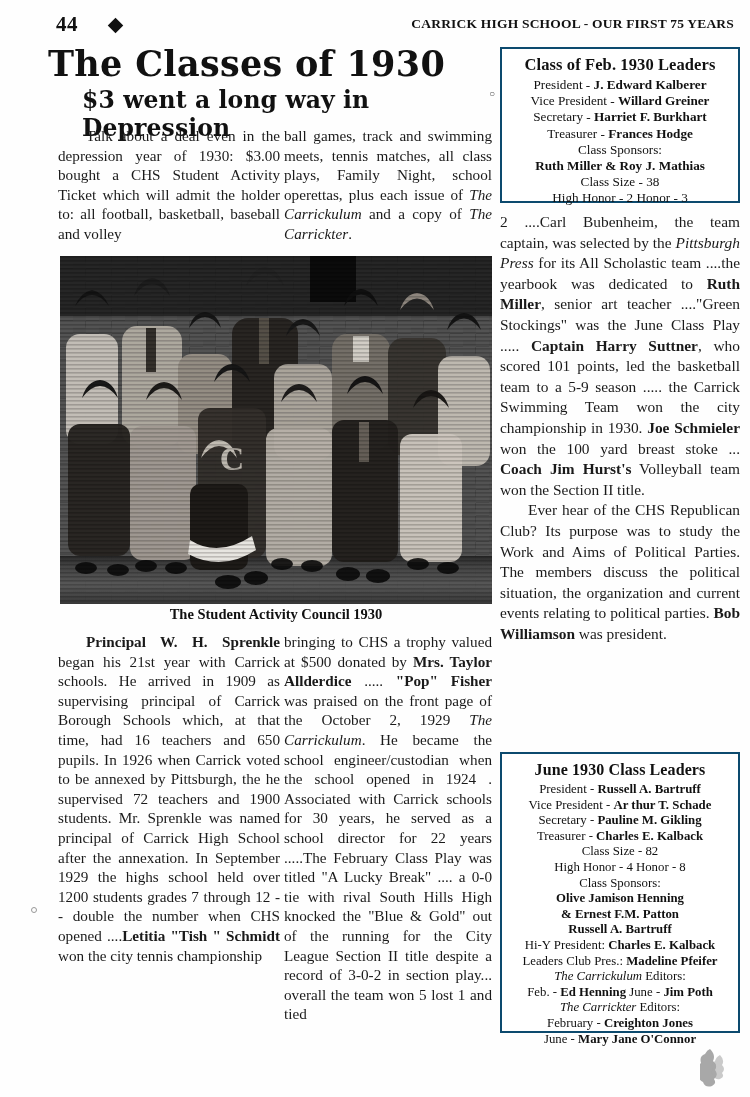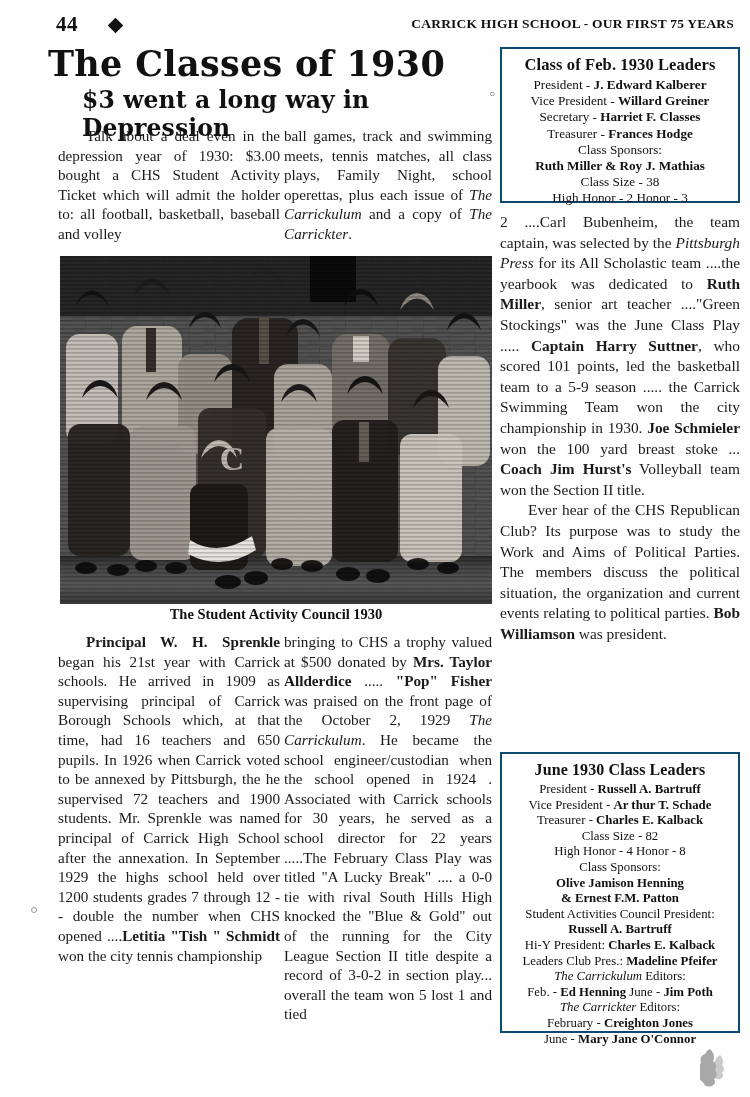--- a/index.html
+++ b/index.html
@@ -278,41 +278,41 @@
   <div class="col" id="col-right">
     <p><span>2 ....Carl Bubenheim, the team captain, was selected by the </span><i>Pittsburgh Press</i><span> for its All Scholastic team ....the yearbook was dedicated to </span><b>Ruth Miller</b><span>, senior art teacher ...."Green Stockings" was the June Class Play ..... </span><b>Captain Harry Suttner</b><span>, who scored 101 points, led the basketball team to a 5-9 season ..... the Carrick Swimming Team won the city championship in 1930. </span><b>Joe Schmieler</b><span> won the 100 yard breast stoke ... </span><b>Coach Jim Hurst's</b><span> Volleyball team won the Section II title.</span></p>
     <p class="indent"><span>Ever hear of the CHS Republican Club?  Its purpose was to study the Work and Aims of Political Parties. The members discuss the political situation, the organization and current events relating to political parties. </span><b>Bob Williamson</b><span> was president.</span></p>
   </div>
 
   <div class="box" id="box-feb">
     <div class="box-title">Class of Feb. 1930 Leaders</div>
     <div id="feb-lines">
         <div class="box-line"><span>President - </span><b>J. Edward Kalberer</b></div>
         <div class="box-line"><span>Vice President - </span><b>Willard Greiner</b></div>
-        <div class="box-line"><span>Secretary - </span><b>Harriet F. Classes</b></div>
+        <div class="box-line"><span>Secretary - </span><b>Harriet F. Burkhart</b></div>
         <div class="box-line"><span>Treasurer - </span><b>Frances Hodge</b></div>
         <div class="box-line"><span>Class Sponsors:</span></div>
         <div class="box-line"><b>Ruth Miller &amp; Roy J. Mathias</b></div>
         <div class="box-line"><span>Class Size - 38</span></div>
         <div class="box-line"><span>High Honor - 2      Honor - 3</span></div>
       </div>
   </div>
 
   <div class="box" id="box-june">
     <div class="box-title">June 1930 Class Leaders</div>
     <div id="june-lines">
         <div class="box-line"><span>President - </span><b>Russell A. Bartruff</b></div>
         <div class="box-line"><span>Vice President - </span><b>Ar thur T. Schade</b></div>
+        <div class="box-line"><span>Secretary - </span><b>Pauline M. Gikling</b></div>
         <div class="box-line"><span>Treasurer - </span><b>Charles E. Kalback</b></div>
         <div class="box-line"><span>Class Size - 82</span></div>
         <div class="box-line"><span>High Honor - 4      Honor - 8</span></div>
         <div class="box-line"><span>Class Sponsors:</span></div>
         <div class="box-line"><b>Olive Jamison Henning</b></div>
         <div class="box-line"><b>&amp; Ernest F.M. Patton</b></div>
-        <div class="box-line"><span>Student Activities Council President:</span></div>
         <div class="box-line"><b>Russell A. Bartruff</b></div>
         <div class="box-line"><span>Hi-Y President: </span><b>Charles E. Kalback</b></div>
         <div class="box-line"><span>Leaders Club Pres.: </span><b>Madeline Pfeifer</b></div>
         <div class="box-line"><i>The Carrickulum</i><span> Editors:</span></div>
         <div class="box-line"><span>Feb. - </span><b>Ed Henning</b><span> June - </span><b>Jim Poth</b></div>
         <div class="box-line"><i>The Carrickter</i><span> Editors:</span></div>
         <div class="box-line"><span>February - </span><b>Creighton Jones</b></div>
         <div class="box-line"><span>June - </span><b>Mary Jane O'Connor</b></div>
       </div>
   </div>

